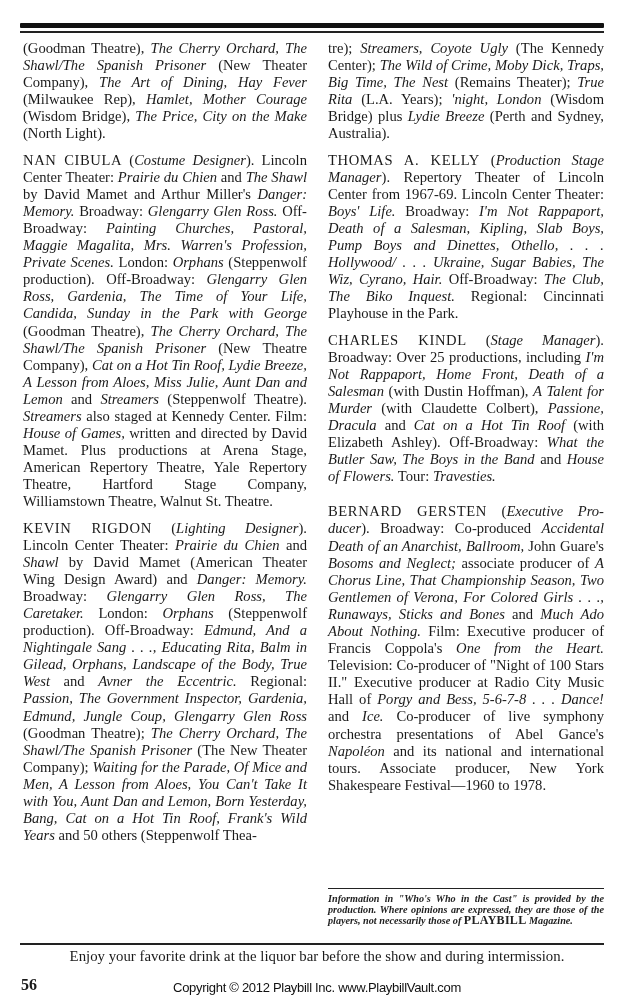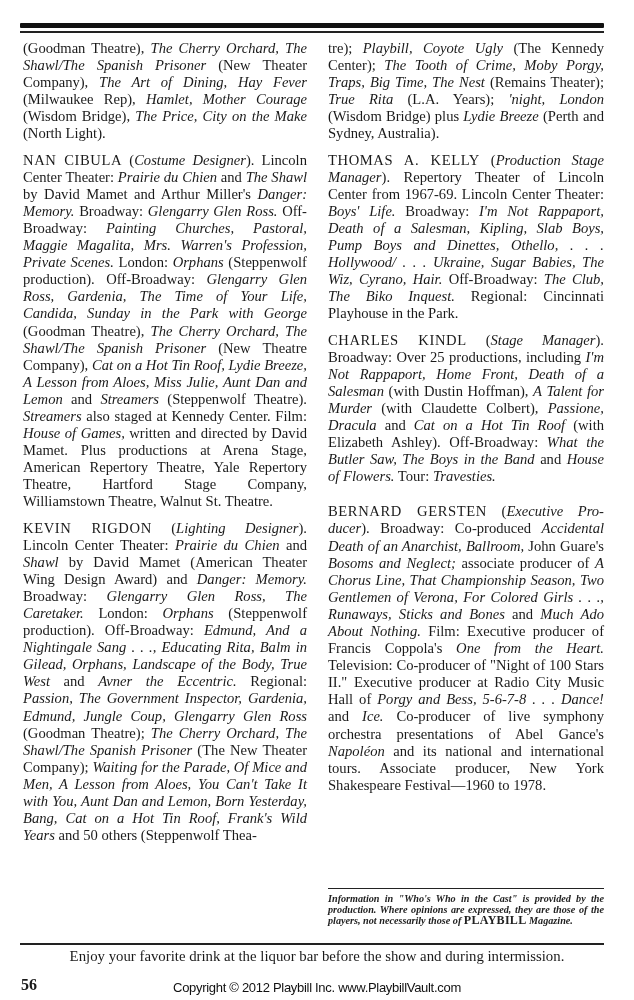--- a/index.html
+++ b/index.html
@@ -29,21 +29,21 @@
   <p class="entry"><span>(Goodman Theatre), </span><i>The Cherry Orchard, The Shawl/The Spanish Prisoner</i><span> (New Theater Company), </span><i>The Art of Dining, Hay Fever</i><span> (Milwaukee Rep), </span><i>Hamlet, Mother Courage</i><span> (Wisdom Bridge), </span><i>The Price, City on the Make</i><span> (North Light).</span></p>
   <p class="entry">
     <span class="name">NAN CIBULA</span> (<i>Costume Designer</i>)<span><span>. Lincoln Center Theater: </span><i>Prairie du Chien</i><span> and </span><i>The Shawl</i><span> by David Mamet and Arthur Miller's </span><i>Danger: Memory.</i><span> Broadway: </span><i>Glengarry Glen Ross.</i><span> Off-Broadway: </span><i>Painting Churches, Pastoral, Maggie Magalita, Mrs. Warren's Profes­sion, Private Scenes.</i><span> London: </span><i>Orphans</i><span> (Steppenwolf production). Off-Broadway: </span><i>Glengarry Glen Ross, Gardenia, The Time of Your Life, Candida, Sunday in the Park with George</i><span> (Goodman Theatre), </span><i>The Cherry Orchard, The Shawl/The Spanish Prisoner</i><span> (New Theatre Company), </span><i>Cat on a Hot Tin Roof, Lydie Breeze, A Les­son from Aloes, Miss Julie, Aunt Dan and Lemon</i><span> and </span><i>Streamers</i><span> (Steppenwolf The­atre). </span><i>Streamers</i><span> also staged at Kennedy Center. Film: </span><i>House of Games,</i><span> written and directed by David Mamet. Plus pro­ductions at Arena Stage, American Reper­tory Theatre, Yale Repertory Theatre, Hartford Stage Company, Williamstown Theatre, Walnut St. Theatre.</span></span>
   </p>
   <p class="entry">
     <span class="name">KEVIN RIGDON</span> (<i>Lighting Designer</i>)<span><span>. Lincoln Center Theater: </span><i>Prairie du Chien</i><span> and </span><i>Shawl</i><span> by David Mamet (American Theater Wing Design Award) and </span><i>Danger: Memory.</i><span> Broadway: </span><i>Glengarry Glen Ross, The Caretaker.</i><span> London: </span><i>Orphans</i><span> (Steppenwolf production). Off-Broadway: </span><i>Edmund, And a Nightingale Sang . . ., Educating Rita, Balm in Gilead, Orphans, Landscape of the Body, True West</i><span> and </span><i>Avner the Eccentric.</i><span> Regional: </span><i>Passion, The Government Inspector, Gardenia, Ed­mund, Jungle Coup, Glengarry Glen Ross</i><span> (Goodman Theatre); </span><i>The Cherry Orchard, The Shawl/The Spanish Prisoner</i><span> (The New Theater Company); </span><i>Waiting for the Parade, Of Mice and Men, A Lesson from Aloes, You Can't Take It with You, Aunt Dan and Lemon, Born Yesterday, Bang, Cat on a Hot Tin Roof, Frank's Wild Years</i><span> and 50 others (Steppenwolf Thea-</span></span>
   </p>
 </div>
 
 <div class="col col-right">
-  <p class="entry"><span>tre); </span><i>Playbill, Coyote Ugly</i><span> (The Ken­nedy Center); </span><i>The Tooth of Crime, Moby Porgy, Traps, Big Time, The Nest</i><span> (Remains Theater); </span><i>True Rita</i><span> (L.A. Years); </span><i>'night, London</i><span> (Wisdom Bridge) plus </span><i>Lydie Breeze</i><span> (Perth and Sydney, Australia).</span></p>
+  <p class="entry"><span>tre); </span><i>Streamers, Coyote Ugly</i><span> (The Ken­nedy Center); </span><i>The Wild of Crime, Moby Dick, Traps, Big Time, The Nest</i><span> (Remains Theater); </span><i>True Rita</i><span> (L.A. Years); </span><i>'night, London</i><span> (Wisdom Bridge) plus </span><i>Lydie Breeze</i><span> (Perth and Sydney, Australia).</span></p>
   <p class="entry">
     <span class="name">THOMAS A. KELLY</span> (<i>Production Stage Manager</i>)<span><span>. Repertory Theater of Lincoln Center from 1967-69. Lincoln Center Theater: </span><i>Boys' Life.</i><span> Broadway: </span><i>I'm Not Rappaport, Death of a Salesman, Kipling, Slab Boys, Pump Boys and Dinettes, Othello, . . . Hollywood/ . . . Ukraine, Sugar Babies, The Wiz, Cyrano, Hair.</i><span> Off-Broadway: </span><i>The Club, The Biko In­quest.</i><span> Regional: Cincinnati Playhouse in the Park.</span></span>
   </p>
   <p class="entry">
     <span class="name">CHARLES KINDL</span> (<i>Stage Manager</i>)<span><span>. Broadway: Over 25 productions, includ­ing </span><i>I'm Not Rappaport, Home Front, Death of a Salesman</i><span> (with Dustin Hoff­man), </span><i>A Talent for Murder</i><span> (with Clau­dette Colbert), </span><i>Passione, Dracula</i><span> and </span><i>Cat on a Hot Tin Roof</i><span> (with Elizabeth Ashley). Off-Broadway: </span><i>What the Butler Saw, The Boys in the Band</i><span> and </span><i>House of Flowers.</i><span> Tour: </span><i>Travesties.</i></span>
   </p>
   <p class="entry" style="margin-top:18px">
     <span class="name">BERNARD GERSTEN</span> (<i>Executive Pro­ducer</i>)<span><span>. Broadway: Co-produced </span><i>Acci­dental Death of an Anarchist, Ballroom,</i><span> John Guare's </span><i>Bosoms and Neglect;</i><span> asso­ciate producer of </span><i>A Chorus Line, That Championship Season, Two Gentlemen of Verona, For Colored Girls . . ., Runaways, Sticks and Bones</i><span> and </span><i>Much Ado About Nothing.</i><span> Film: Executive producer of Francis Coppola's </span><i>One from the Heart.</i><span> Television: Co-producer of "Night of 100 Stars II." Executive producer at Radio City Music Hall of </span><i>Porgy and Bess, 5-6-7-8 . . . Dance!</i><span> and </span><i>Ice.</i><span> Co-producer of live symphony orchestra presentations of Abel Gance's </span><i>Napoléon</i><span> and its nation­al and international tours. Associate pro­ducer, New York Shakespeare Festival—1960 to 1978.</span></span>
   </p>
 </div>

